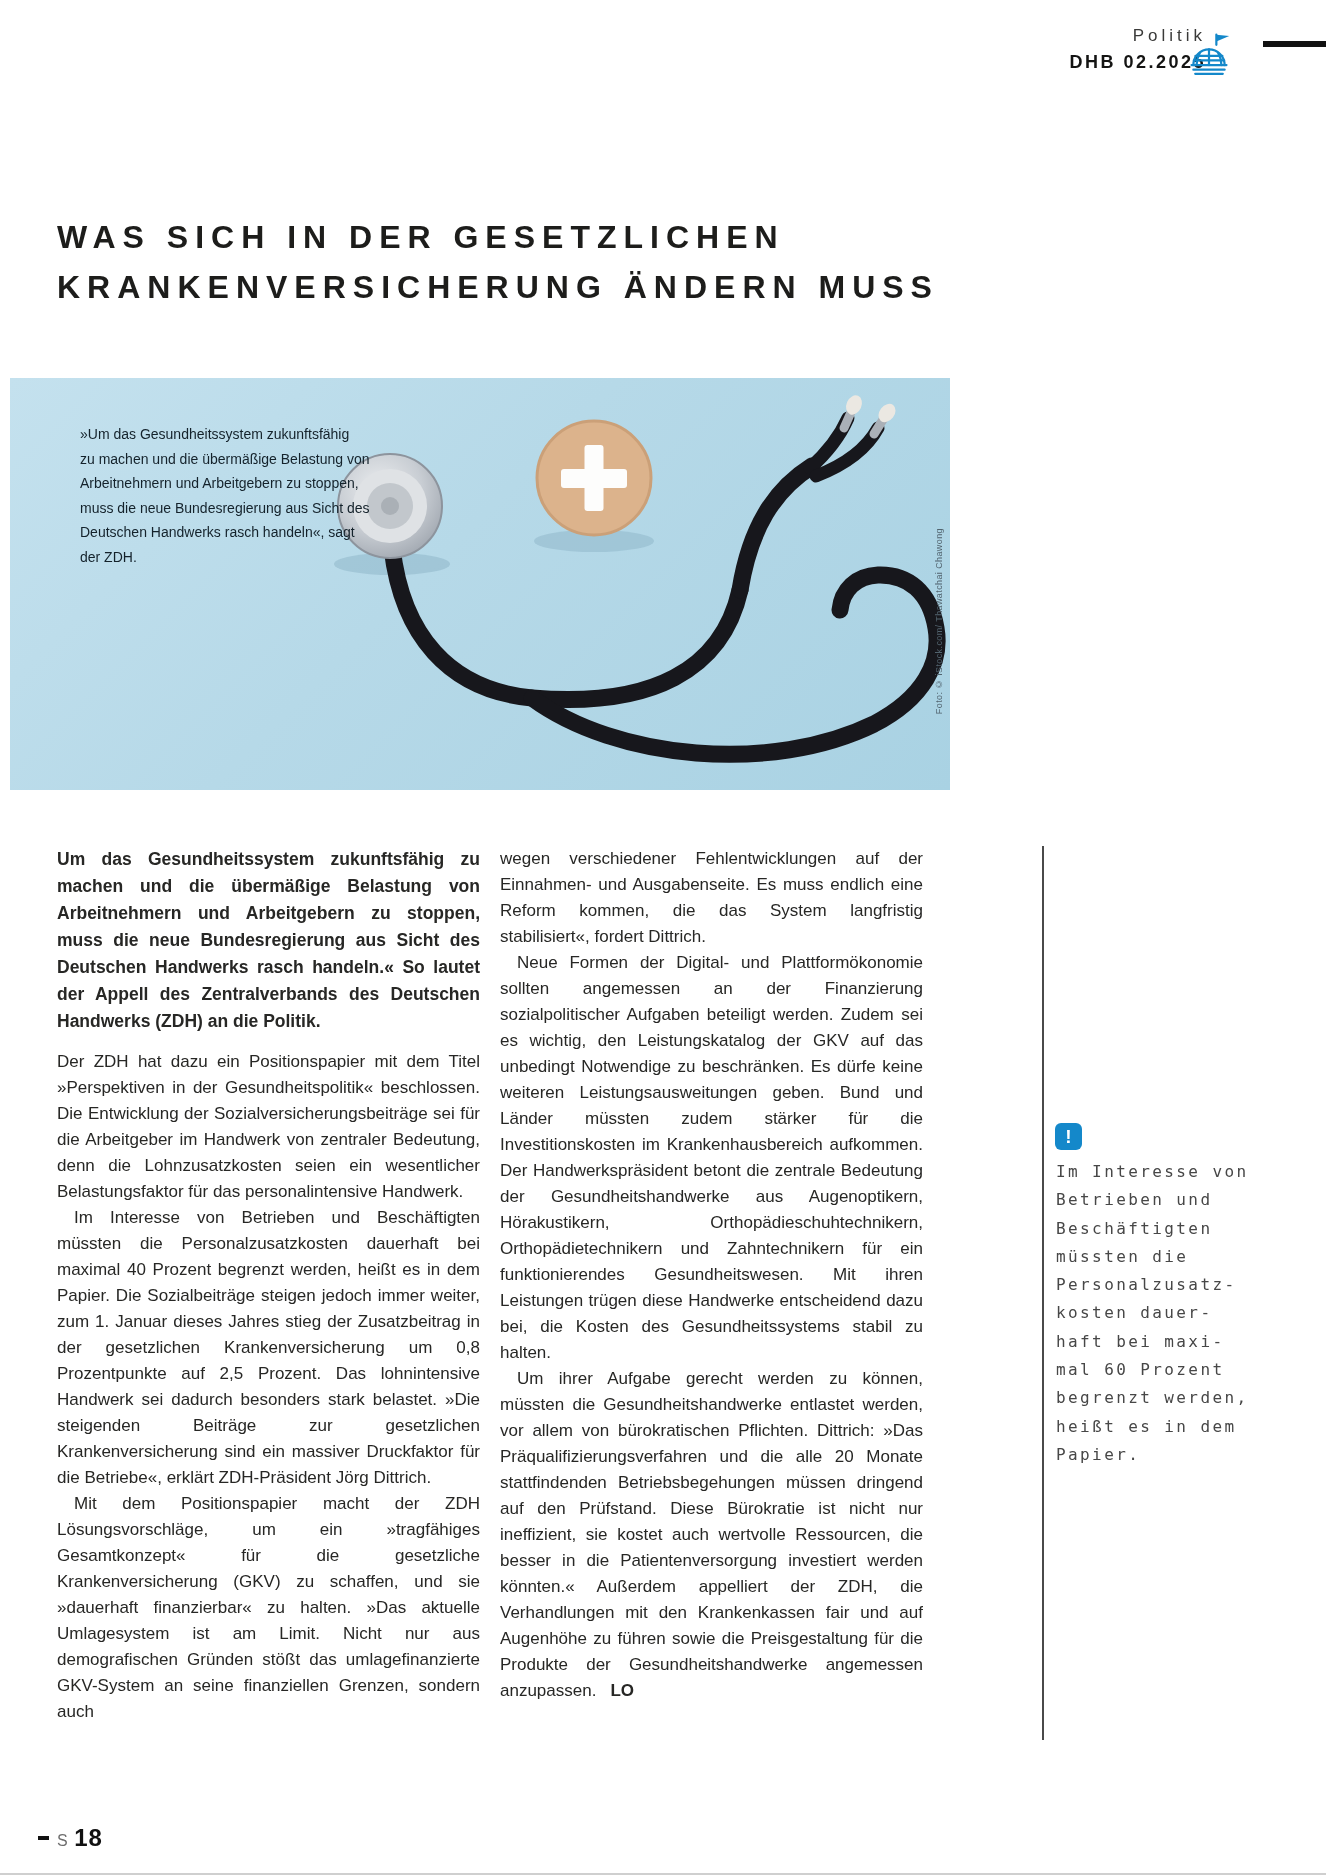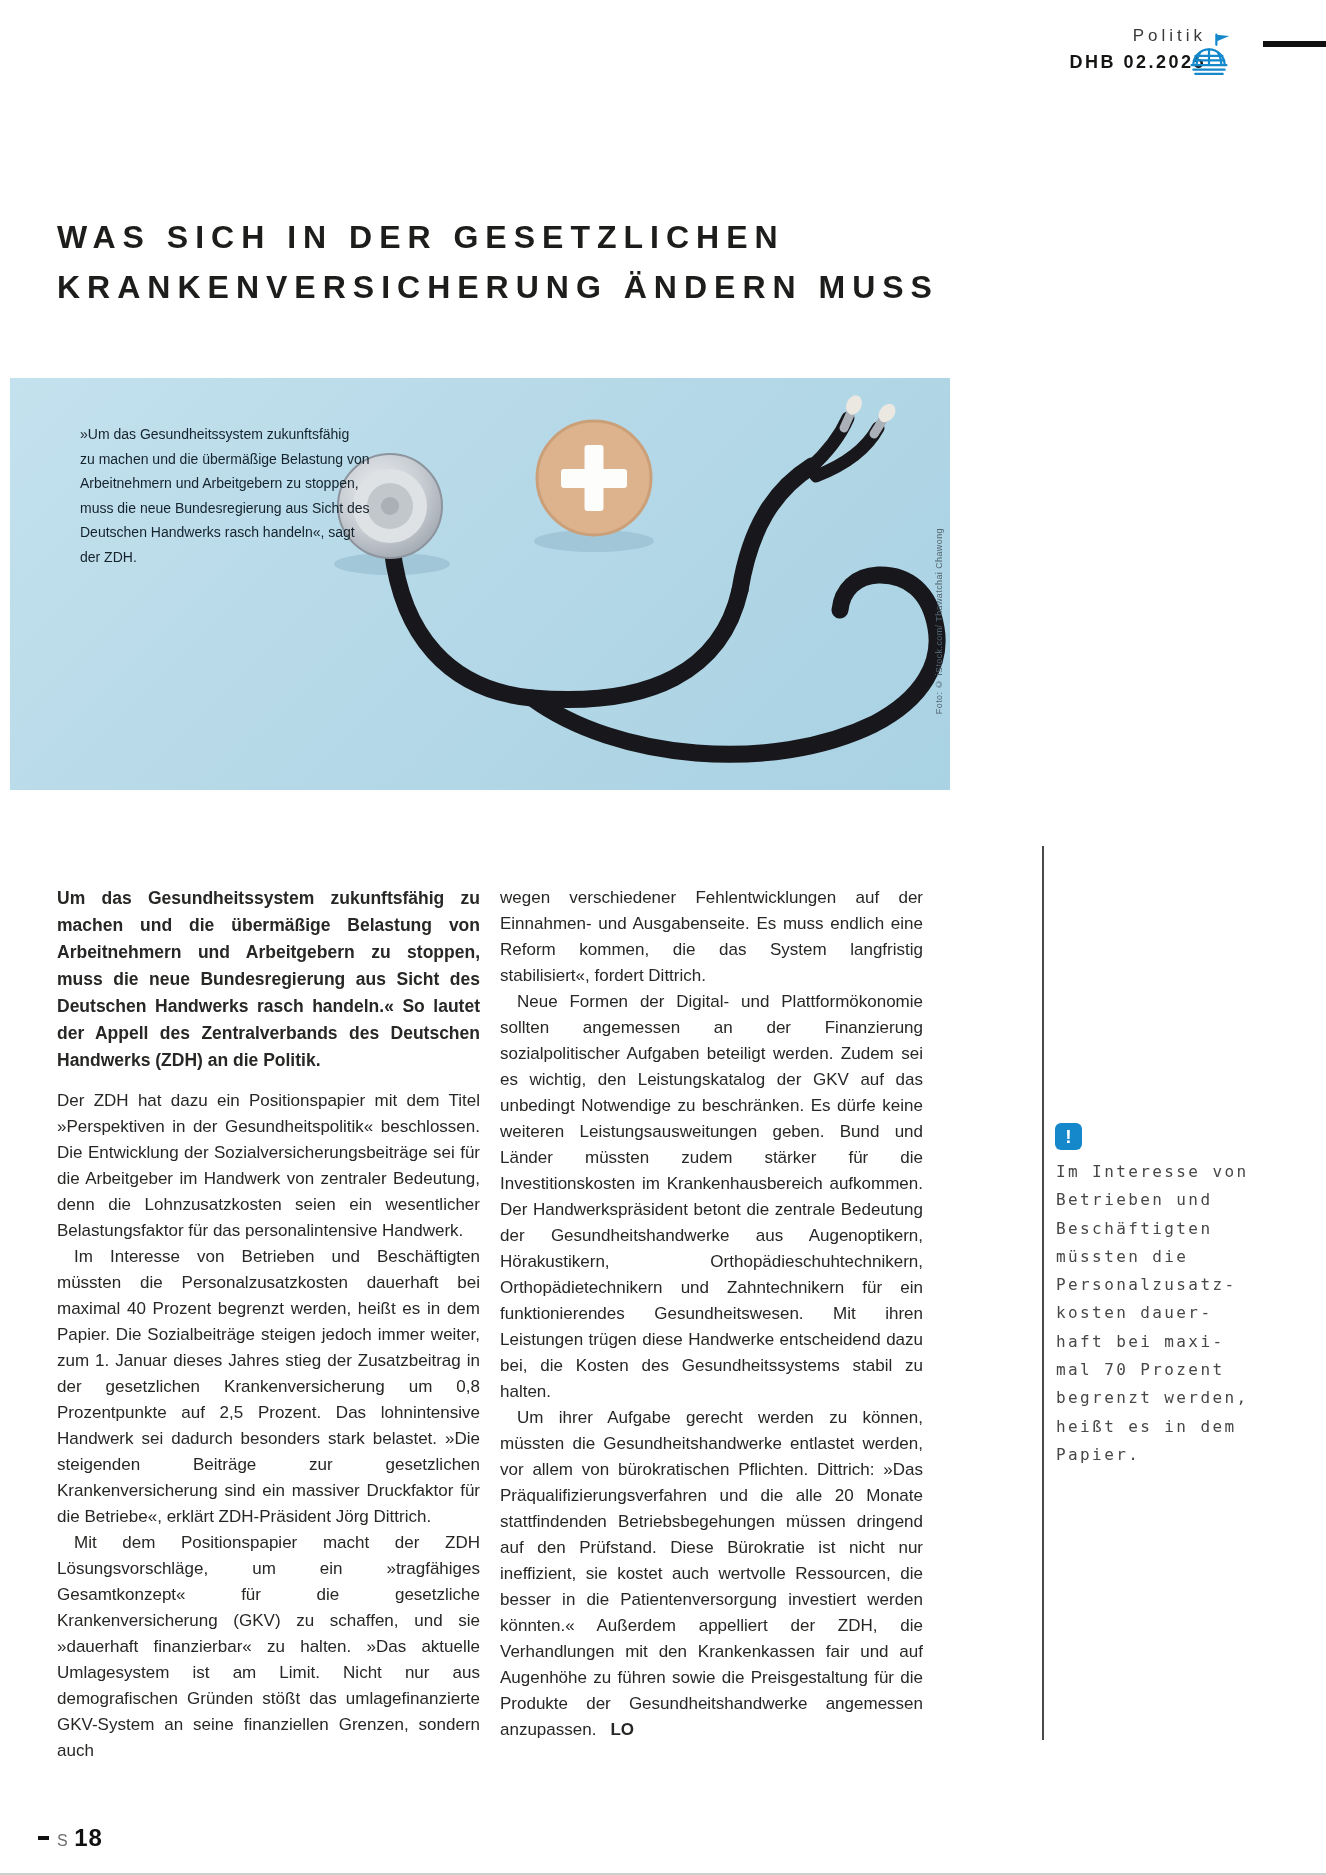--- a/index.html
+++ b/index.html
@@ -39,21 +39,21 @@
   }
   .hero-credit{
     position:absolute;right:6px;top:150px;
     writing-mode:vertical-rl;transform:rotate(180deg);
     font-size:9px;color:#52646f;letter-spacing:.4px;
   }
   .hero svg{position:absolute;left:0;top:0;}
   
   .columns{
     position:absolute;left:57px;top:846px;width:866px;height:898px;
-    display:flex;gap:20px;overflow:hidden;margin-top:39px;
+    display:flex;gap:20px;overflow:hidden;
   }
   .col{width:423px;font-size:17px;line-height:26px;text-align:justify;
     hyphens:auto;-webkit-hyphens:auto;}
   .col p{margin:0;}
   .lead{font-weight:700;font-size:17.5px;line-height:27px;margin-bottom:14px !important;}
   .ind{text-indent:17px;}
   .initials{font-weight:700;margin-left:14px;white-space:nowrap;}
   
   .side-rule{position:absolute;left:1042px;top:846px;width:2px;height:894px;background:#4a4a4a;}
   .callout-icon{
@@ -164,21 +164,21 @@
 
   <div class="side-rule"></div>
   <div class="callout-icon">!</div>
   <div class="callout-text">Im Interesse von
 Betrieben und
 Beschäftigten
 müssten die
 Personalzusatz-
 kosten dauer-
 haft bei maxi-
-mal 70 Prozent
+mal 60 Prozent
 begrenzt werden,
 heißt es in dem
 Papier.</div>
 
   <div class="foot-dash"></div>
   <div class="foot-left">
     <span class="foot-prefix">S</span>
     <span class="foot-num">18</span>
   </div>
   <div class="foot-right">

